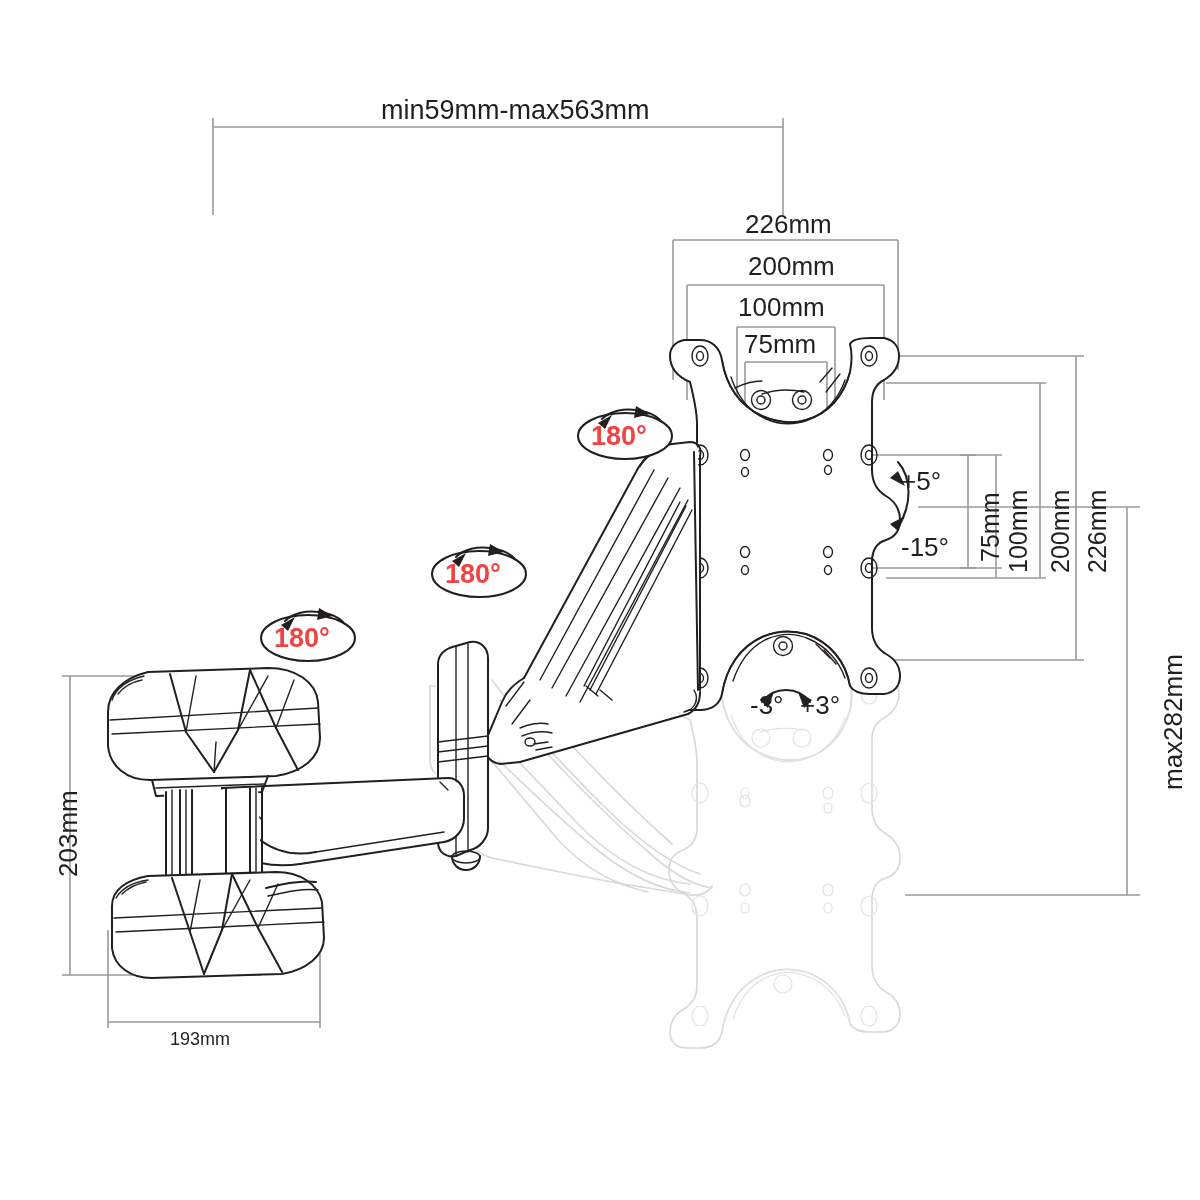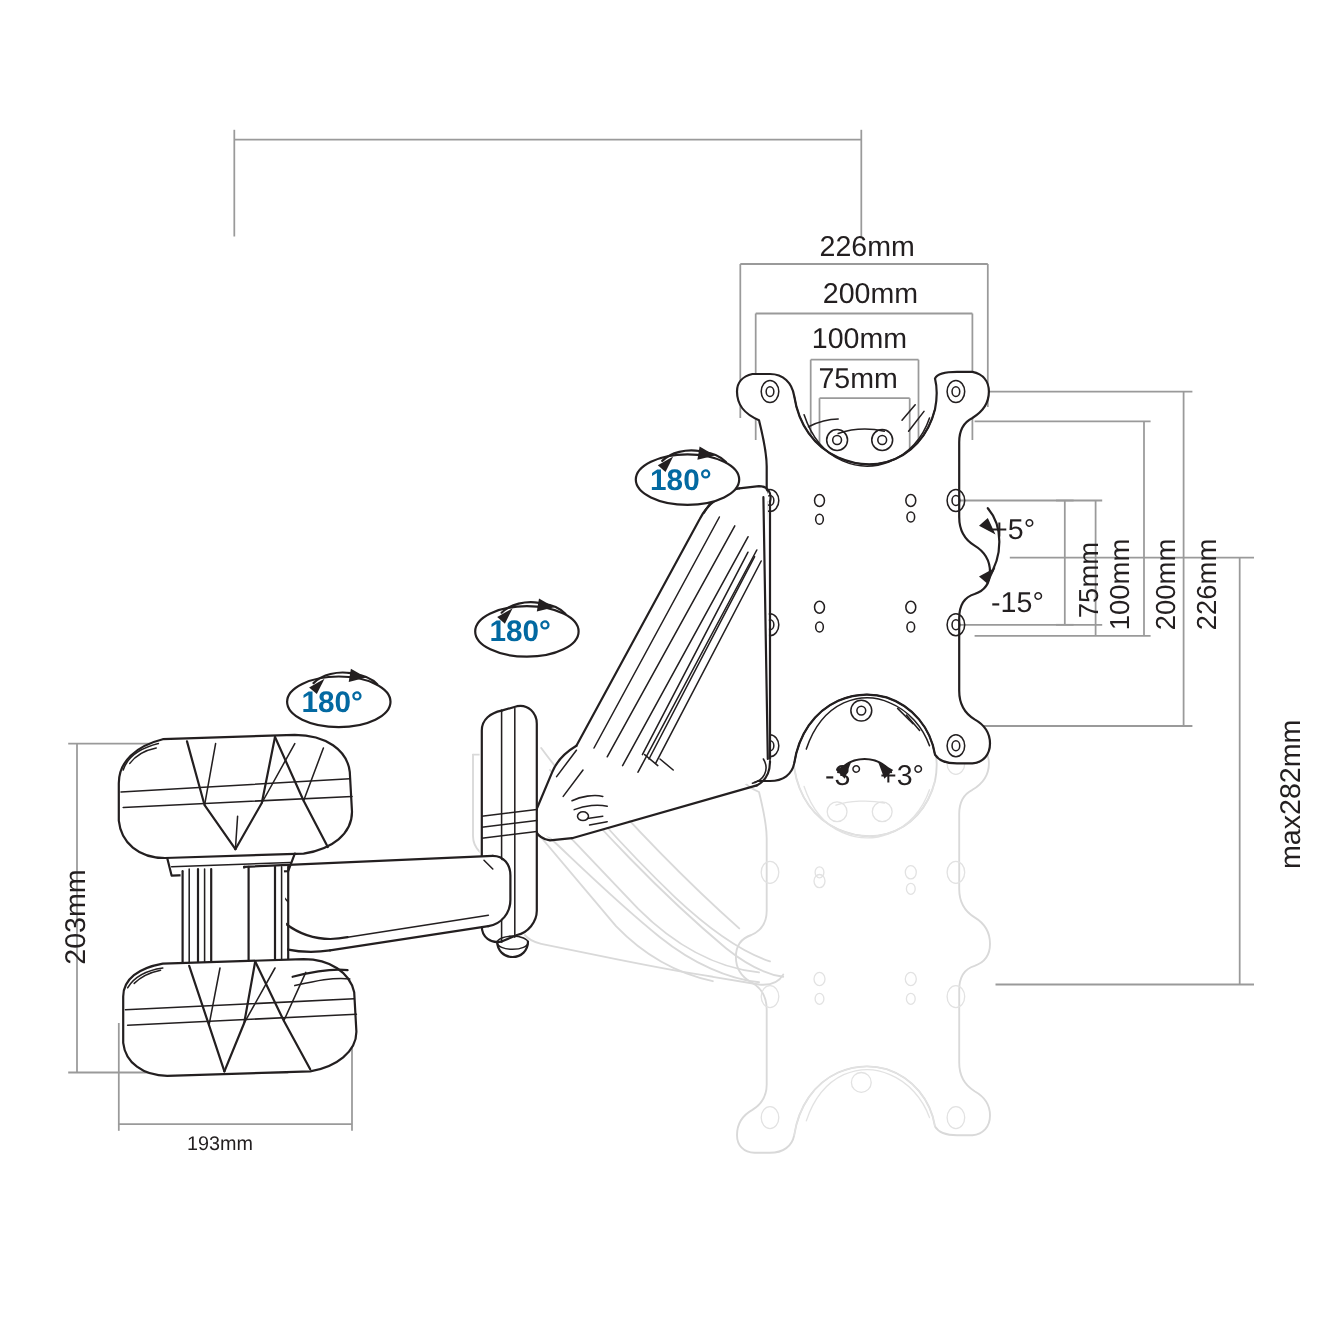--- a/index.html
+++ b/index.html
@@ -32,21 +32,21 @@
     font-family: "Liberation Sans", sans-serif;
     white-space: nowrap;
     line-height: 1;
   }
   .rot90 {
     transform-origin: 0 0;
     transform: rotate(-90deg);
   }
   .badge-label {
     position: absolute;
-    color: #0369a1;
+    color: #ef4444;
     font-family: "Liberation Sans", sans-serif;
     white-space: nowrap;
     line-height: 1;
   }
 </style>
 </head>
 <body>
 
 <div id="stage">
 
@@ -506,20 +506,21 @@
     <g>
       <ellipse class="ell" cx="308" cy="638" rx="47" ry="23"></ellipse>
       <path class="ln" d="M285,621 C293,613 307,610 319,612"></path>
       <path class="arrk" d="M281,625 L295,617 L288,631 Z"></path>
       <path class="ln" d="M323,613 C333,614 339,618 343,622"></path>
       <path class="arrk" d="M319,608 L333,616 L317,620 Z"></path>
     </g>
 
   </svg>
 
+  <div class="dimtext" style="left:381px; top:97px; font-size:27px;">min59mm-max563mm</div>
 
   <div class="dimtext" style="left:745px; top:211px; font-size:26px;">226mm</div>
 
   <div class="dimtext" style="left:748px; top:253px; font-size:26px;">200mm</div>
 
   <div class="dimtext" style="left:738px; top:294px; font-size:26px;">100mm</div>
 
   <div class="dimtext" style="left:744px; top:331px; font-size:26px;">75mm</div>
 
   <div class="dimtext rot90" style="left:978px; top:562px; font-size:25px;">75mm</div>

